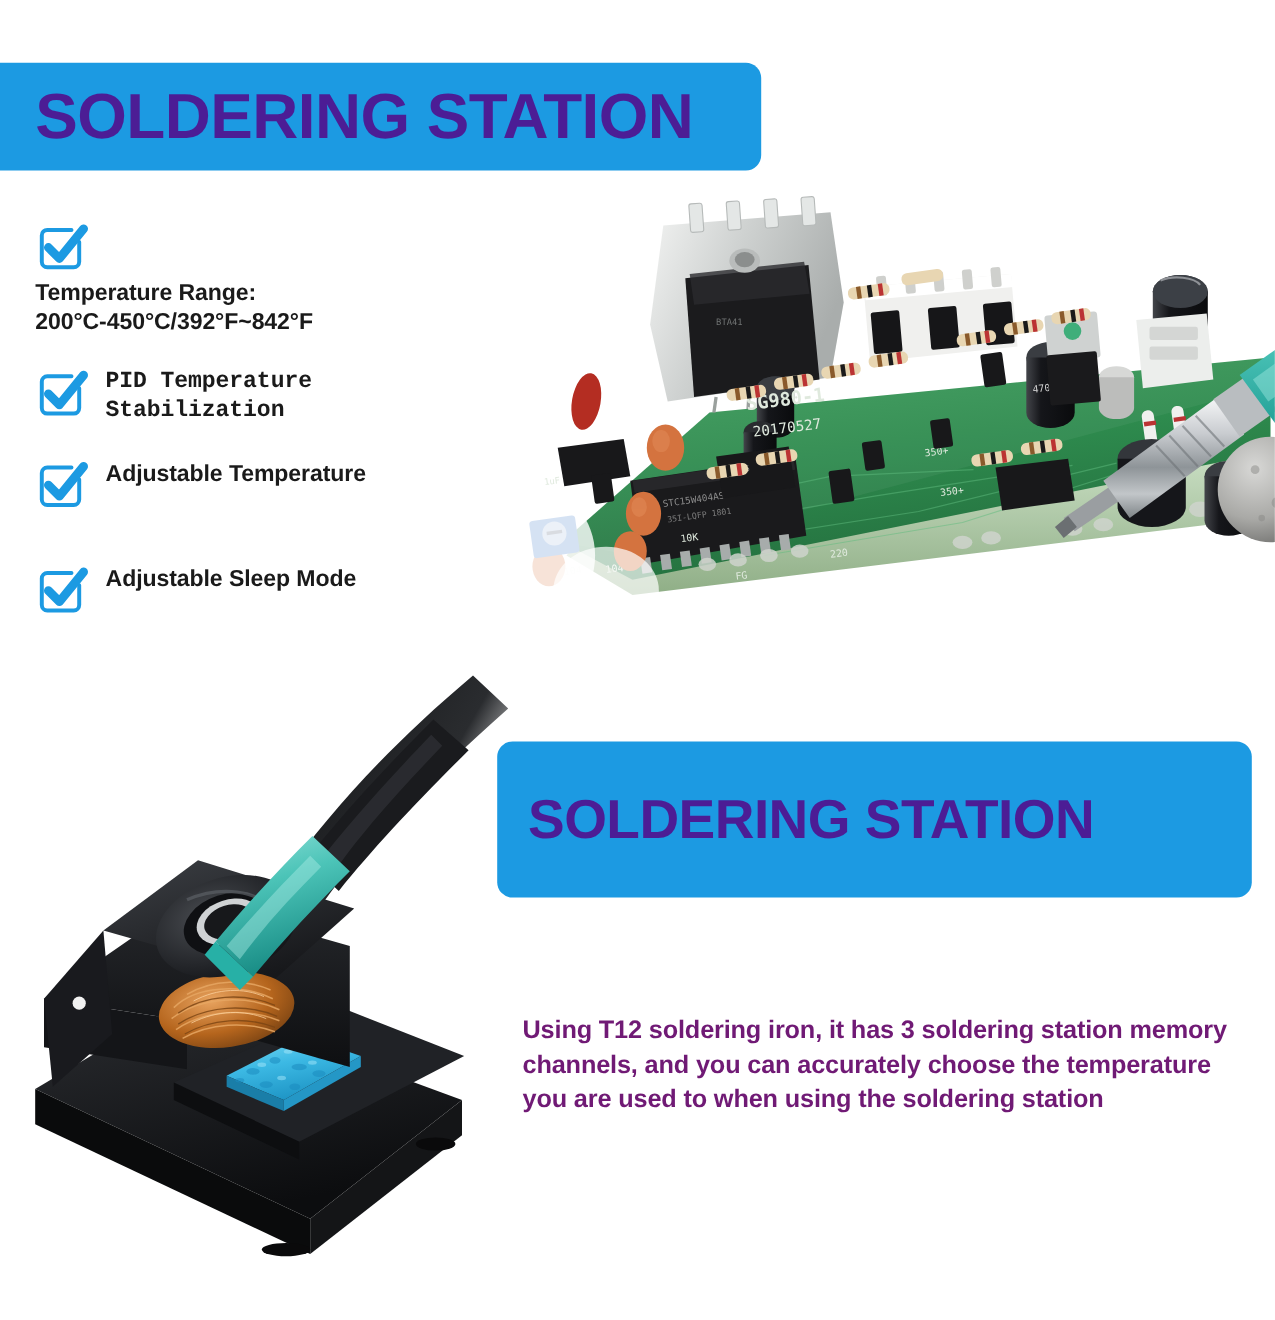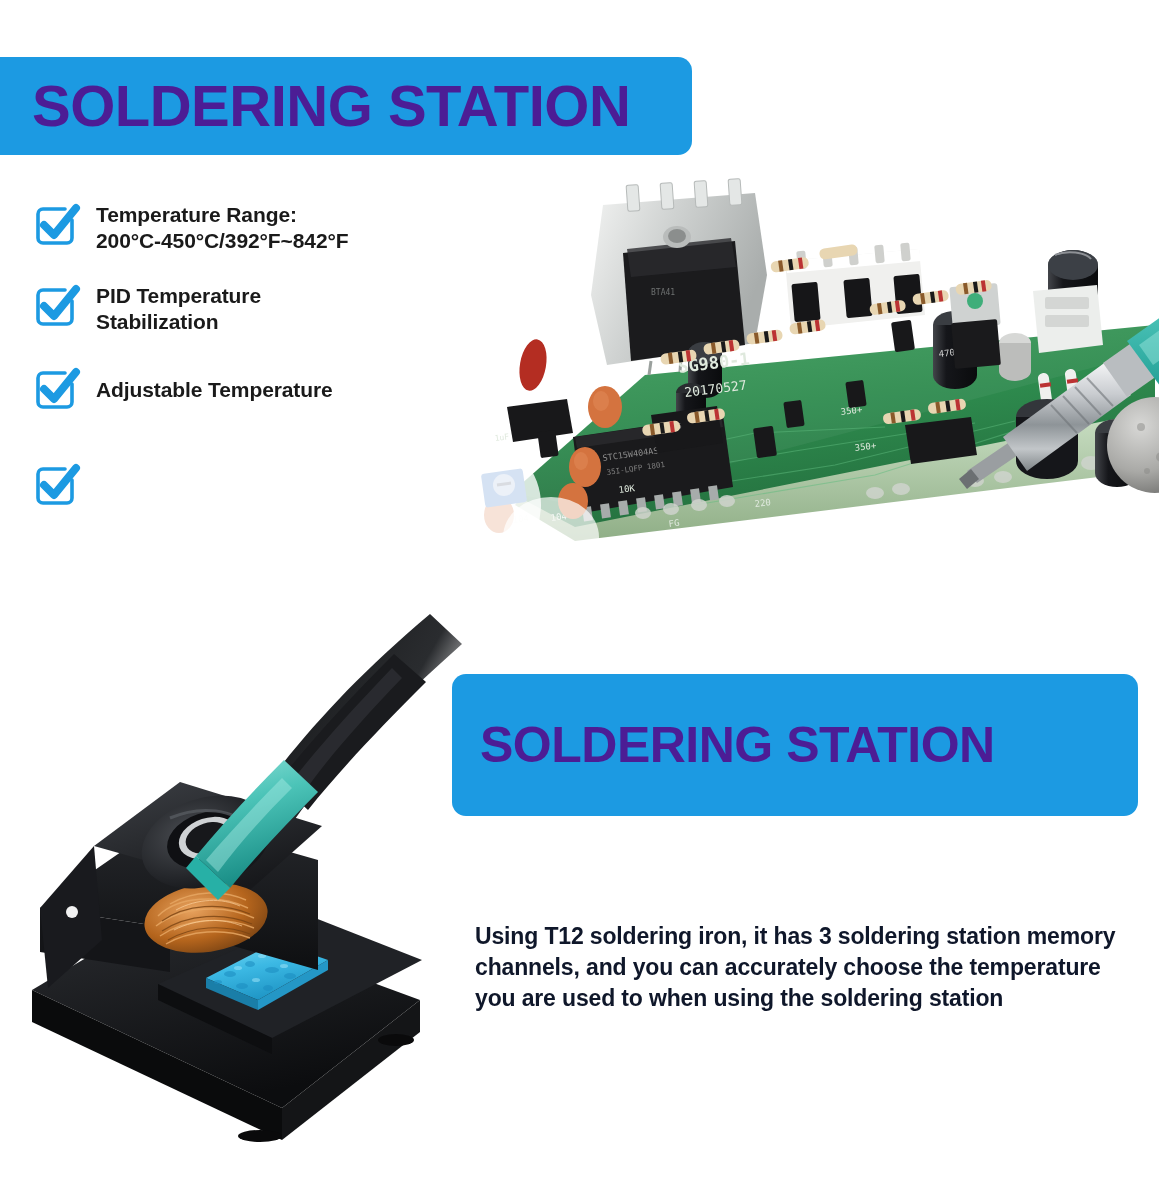--- a/index.html
+++ b/index.html
@@ -90,33 +90,33 @@
     font-size: 21px;
     font-weight: 700;
     color: #1a1a1a;
     line-height: 1.26;
     padding-top: 4px;
     letter-spacing: -0.1px;
     white-space: pre-line;
   }
 
   
-  .feature-row.r1 { margin-bottom: 24px; }
-  .feature-row.r2 { margin-bottom: 26px; }
-  .feature-row.r3 { margin-bottom: 44px; align-items: center; }
+  .feature-row.r1 { margin-bottom: 24px; flex-direction: column; }
+  .feature-row.r2 { margin-bottom: 26px; font-family: Liberation Mono, monospace; }
+  .feature-row.r3 { margin-bottom: 44px; }
 
   
   #memory-description {
     position: absolute;
     left: 475px;
     top: 921px;
     width: 650px;
     font-size: 23px;
     font-weight: 700;
-    color: #0f172a;
+    color: #701a75;
     line-height: 1.34;
     letter-spacing: -0.15px;
   }
 
   
   #pcb-photo {
     position: absolute;
     left: 455px;
     top: 175px;
     width: 704px;
@@ -644,20 +644,21 @@
       <span class="feature-text">Adjustable Temperature</span>
     </div>
 
     <div class="feature-row r4">
       <span class="check-icon">
         <svg viewBox="0 0 50 50" xmlns="http://www.w3.org/2000/svg">
           <path d="M40 20 V38 a5 5 0 0 1 -5 5 H11 a5 5 0 0 1 -5 -5 V14 a5 5 0 0 1 5 -5 H33" fill="none" stroke="#1c9ae2" stroke-width="3.6" stroke-linecap="round"></path>
           <path d="M12 25 L22 35 L44 8" fill="none" stroke="#1c9ae2" stroke-width="8" stroke-linecap="round" stroke-linejoin="round"></path>
         </svg>
       </span>
+      <span class="feature-text">Adjustable Sleep Mode</span>
     </div>
 
   </div>
 
   <div id="banner-secondary" class="banner">
     <div class="banner-title">SOLDERING STATION</div>
   </div>
 
   <div id="memory-description">Using T12 soldering iron, it has 3 soldering station memory channels, and you can accurately choose the temperature you are used to when using the soldering station</div>
 

